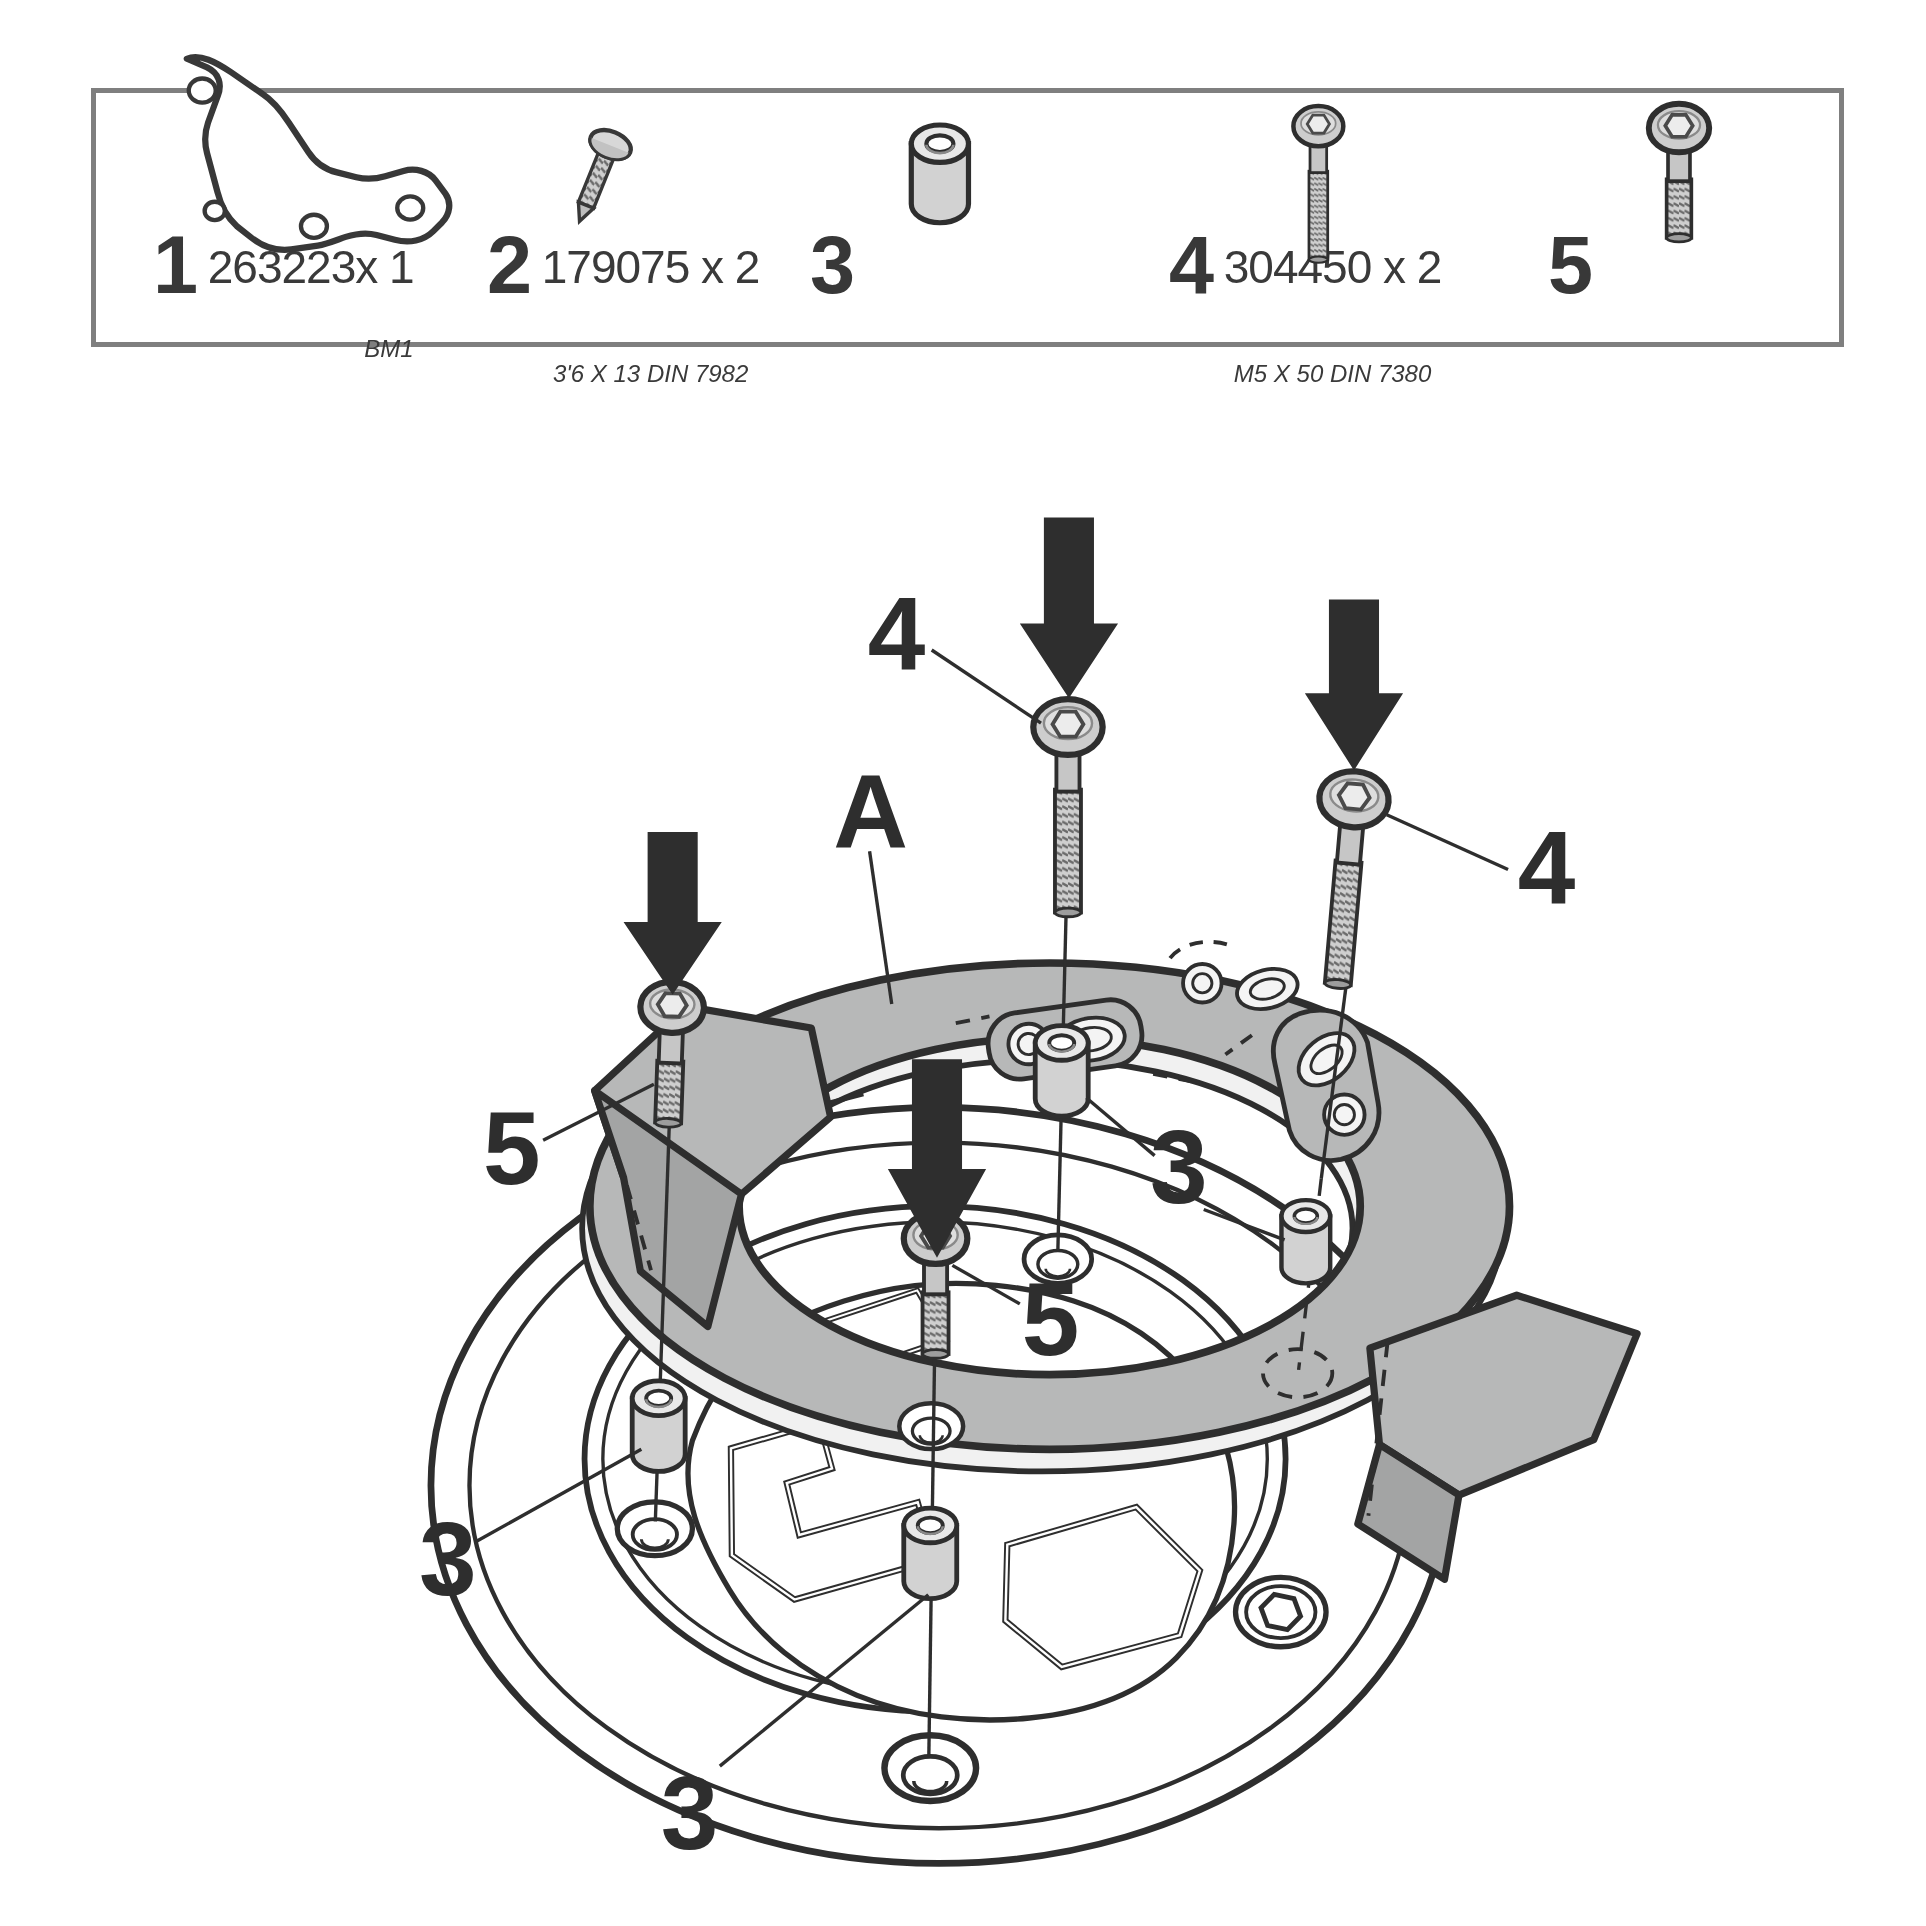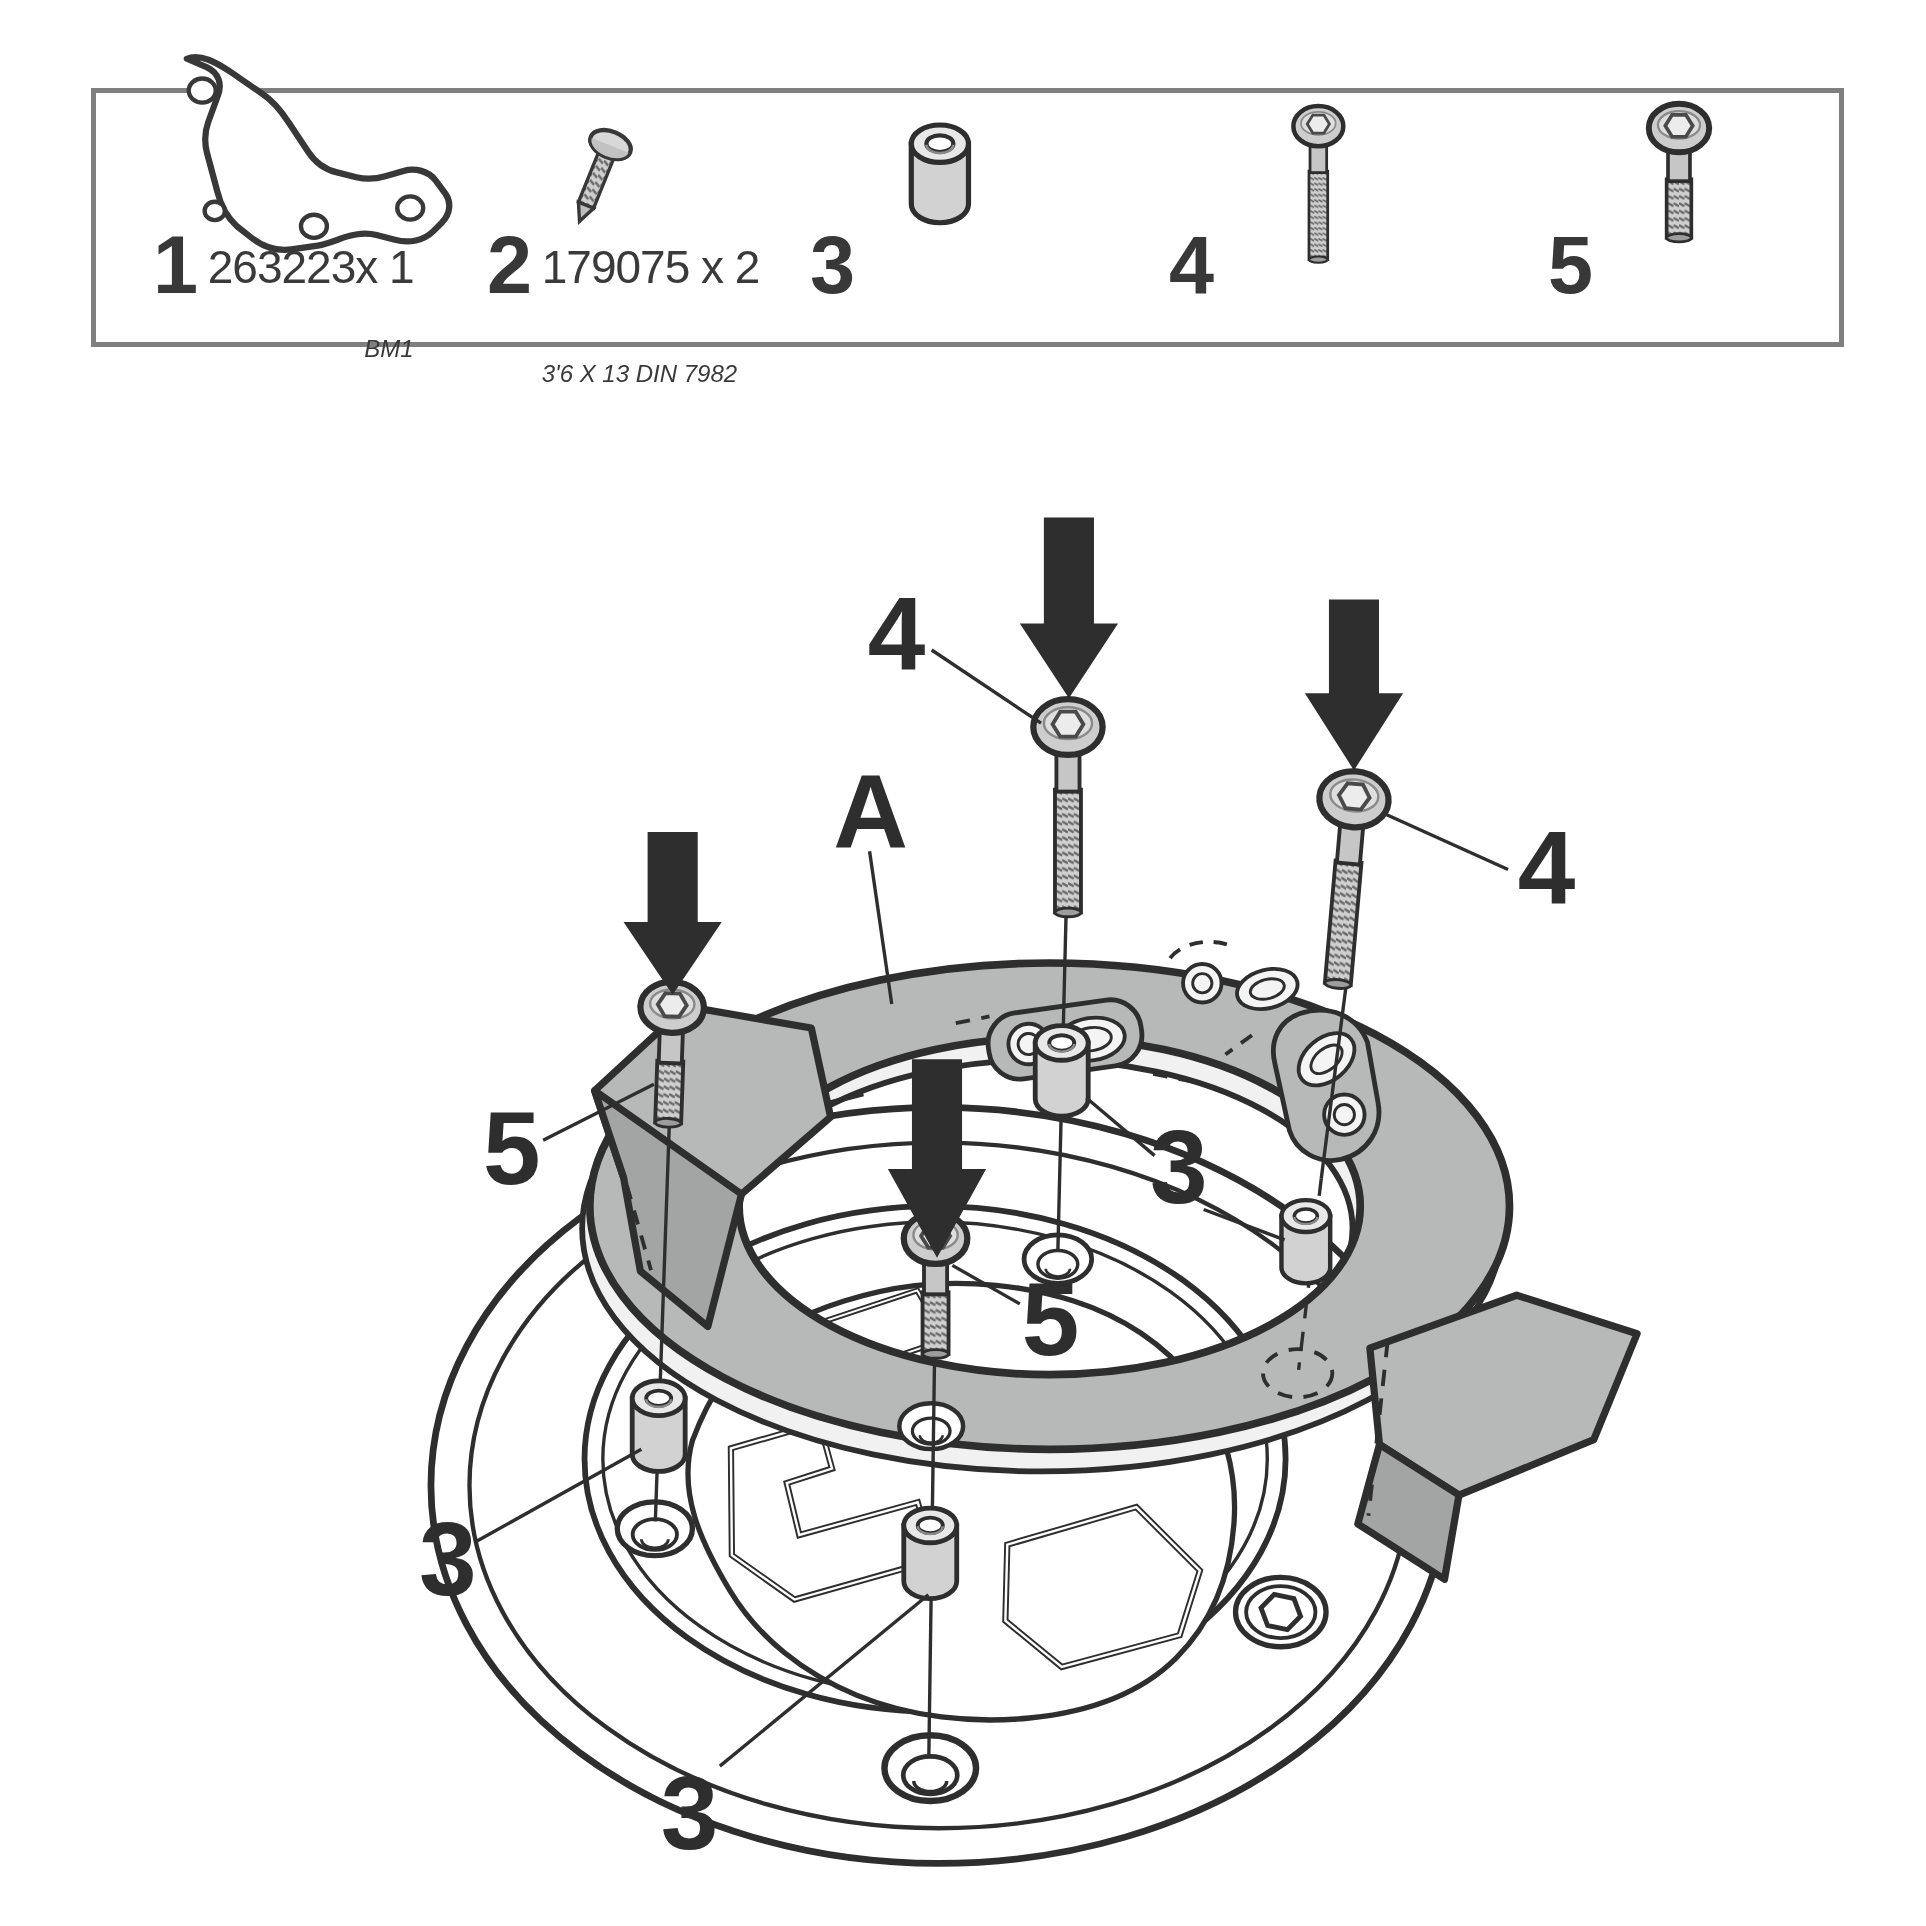--- a/index.html
+++ b/index.html
@@ -11,21 +11,21 @@
   .parts-box{
     position:absolute;left:91px;top:88px;width:1753px;height:259px;
     border:5.3px solid #7f7f7f;background:#ffffff;box-sizing:border-box;
   }
   .part-item{position:absolute;display:flex;align-items:flex-start;}
   .part-num{font-size:81px;font-weight:bold;line-height:0.9;letter-spacing:-1.9px;color:#383838;}
   .part-txt{margin-left:11.6px;display:flex;flex-direction:column;gap:43px;}
   .part-code{font-size:46px;line-height:1.0;margin-top:15.4px;color:#3a3a3a;letter-spacing:-1px;white-space:nowrap;}
   .part-spec{font-size:24px;line-height:1.1;margin-top:2.9px;color:#3a3a3a;white-space:nowrap;font-style:italic;}
   .spec-right{text-align:right;}
-  .spec-left{text-align:left;margin-top:28px;}
+  .spec-left{text-align:center;margin-top:28px;}
   
   #art{position:absolute;left:0;top:0;}
   text.callout{font-family:"Liberation Sans",sans-serif;font-weight:bold;font-size:215px;fill:#2e2e2e;}
 </style>
 </head>
 <body>
 
 <div id="canvas">
 
   <div class="parts-box"></div>
@@ -42,20 +42,24 @@
     <span class="part-txt">
       <span class="part-code">179075 x 2</span>
       <span class="part-spec spec-left">3'6 X 13 DIN 7982</span>
     </span>
   </div>
   <div class="part-item" style="left:810px;top:229px;">
     <span class="part-num">3</span>
   </div>
   <div class="part-item" style="left:1169px;top:229px;">
     <span class="part-num">4</span>
+    <span class="part-txt">
+      <span class="part-code">304450 x 2</span>
+      <span class="part-spec spec-left">M5 X 50 DIN 7380</span>
+    </span>
   </div>
   <div class="part-item" style="left:1548px;top:229px;">
     <span class="part-num">5</span>
   </div>
 
   <svg id="art" width="1926" height="1926" viewBox="0 0 4000 4000">
     <defs>
       <pattern id="thr" width="12" height="16" patternUnits="userSpaceOnUse">
         <rect width="12" height="16" fill="#cfcfcf"></rect>
         <line x1="0" y1="4" x2="12" y2="11" stroke="#6a6a6a" stroke-width="5"></line>

